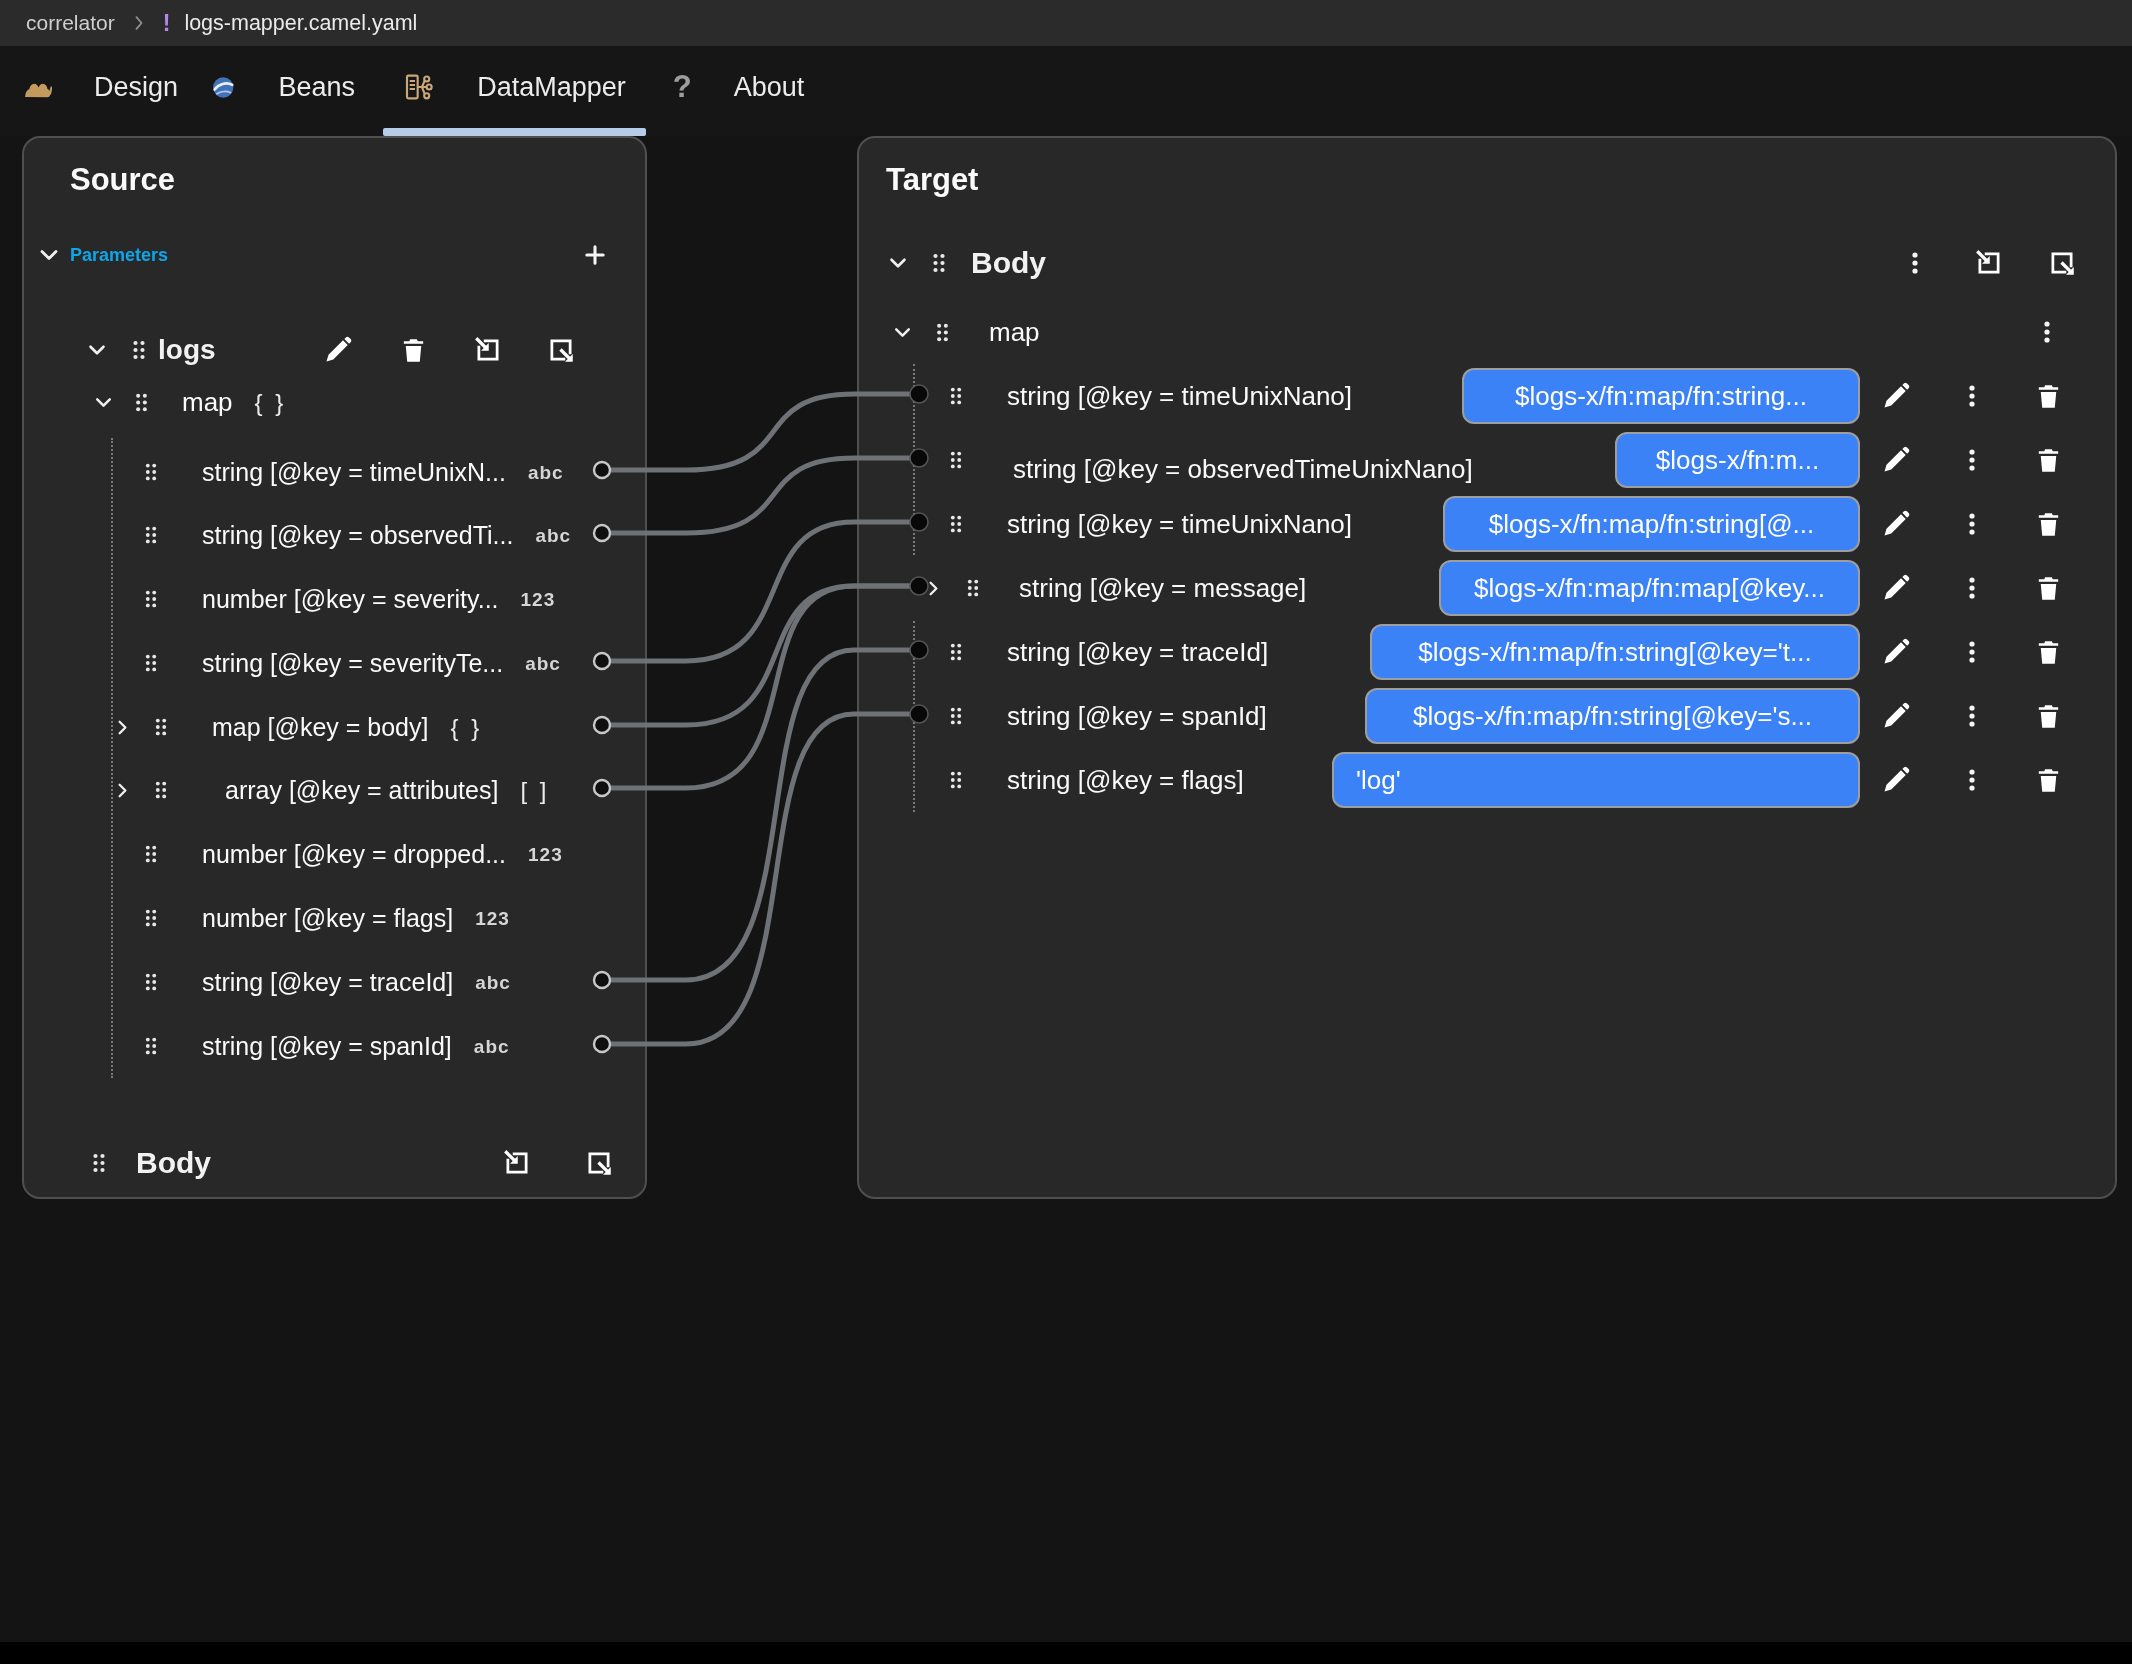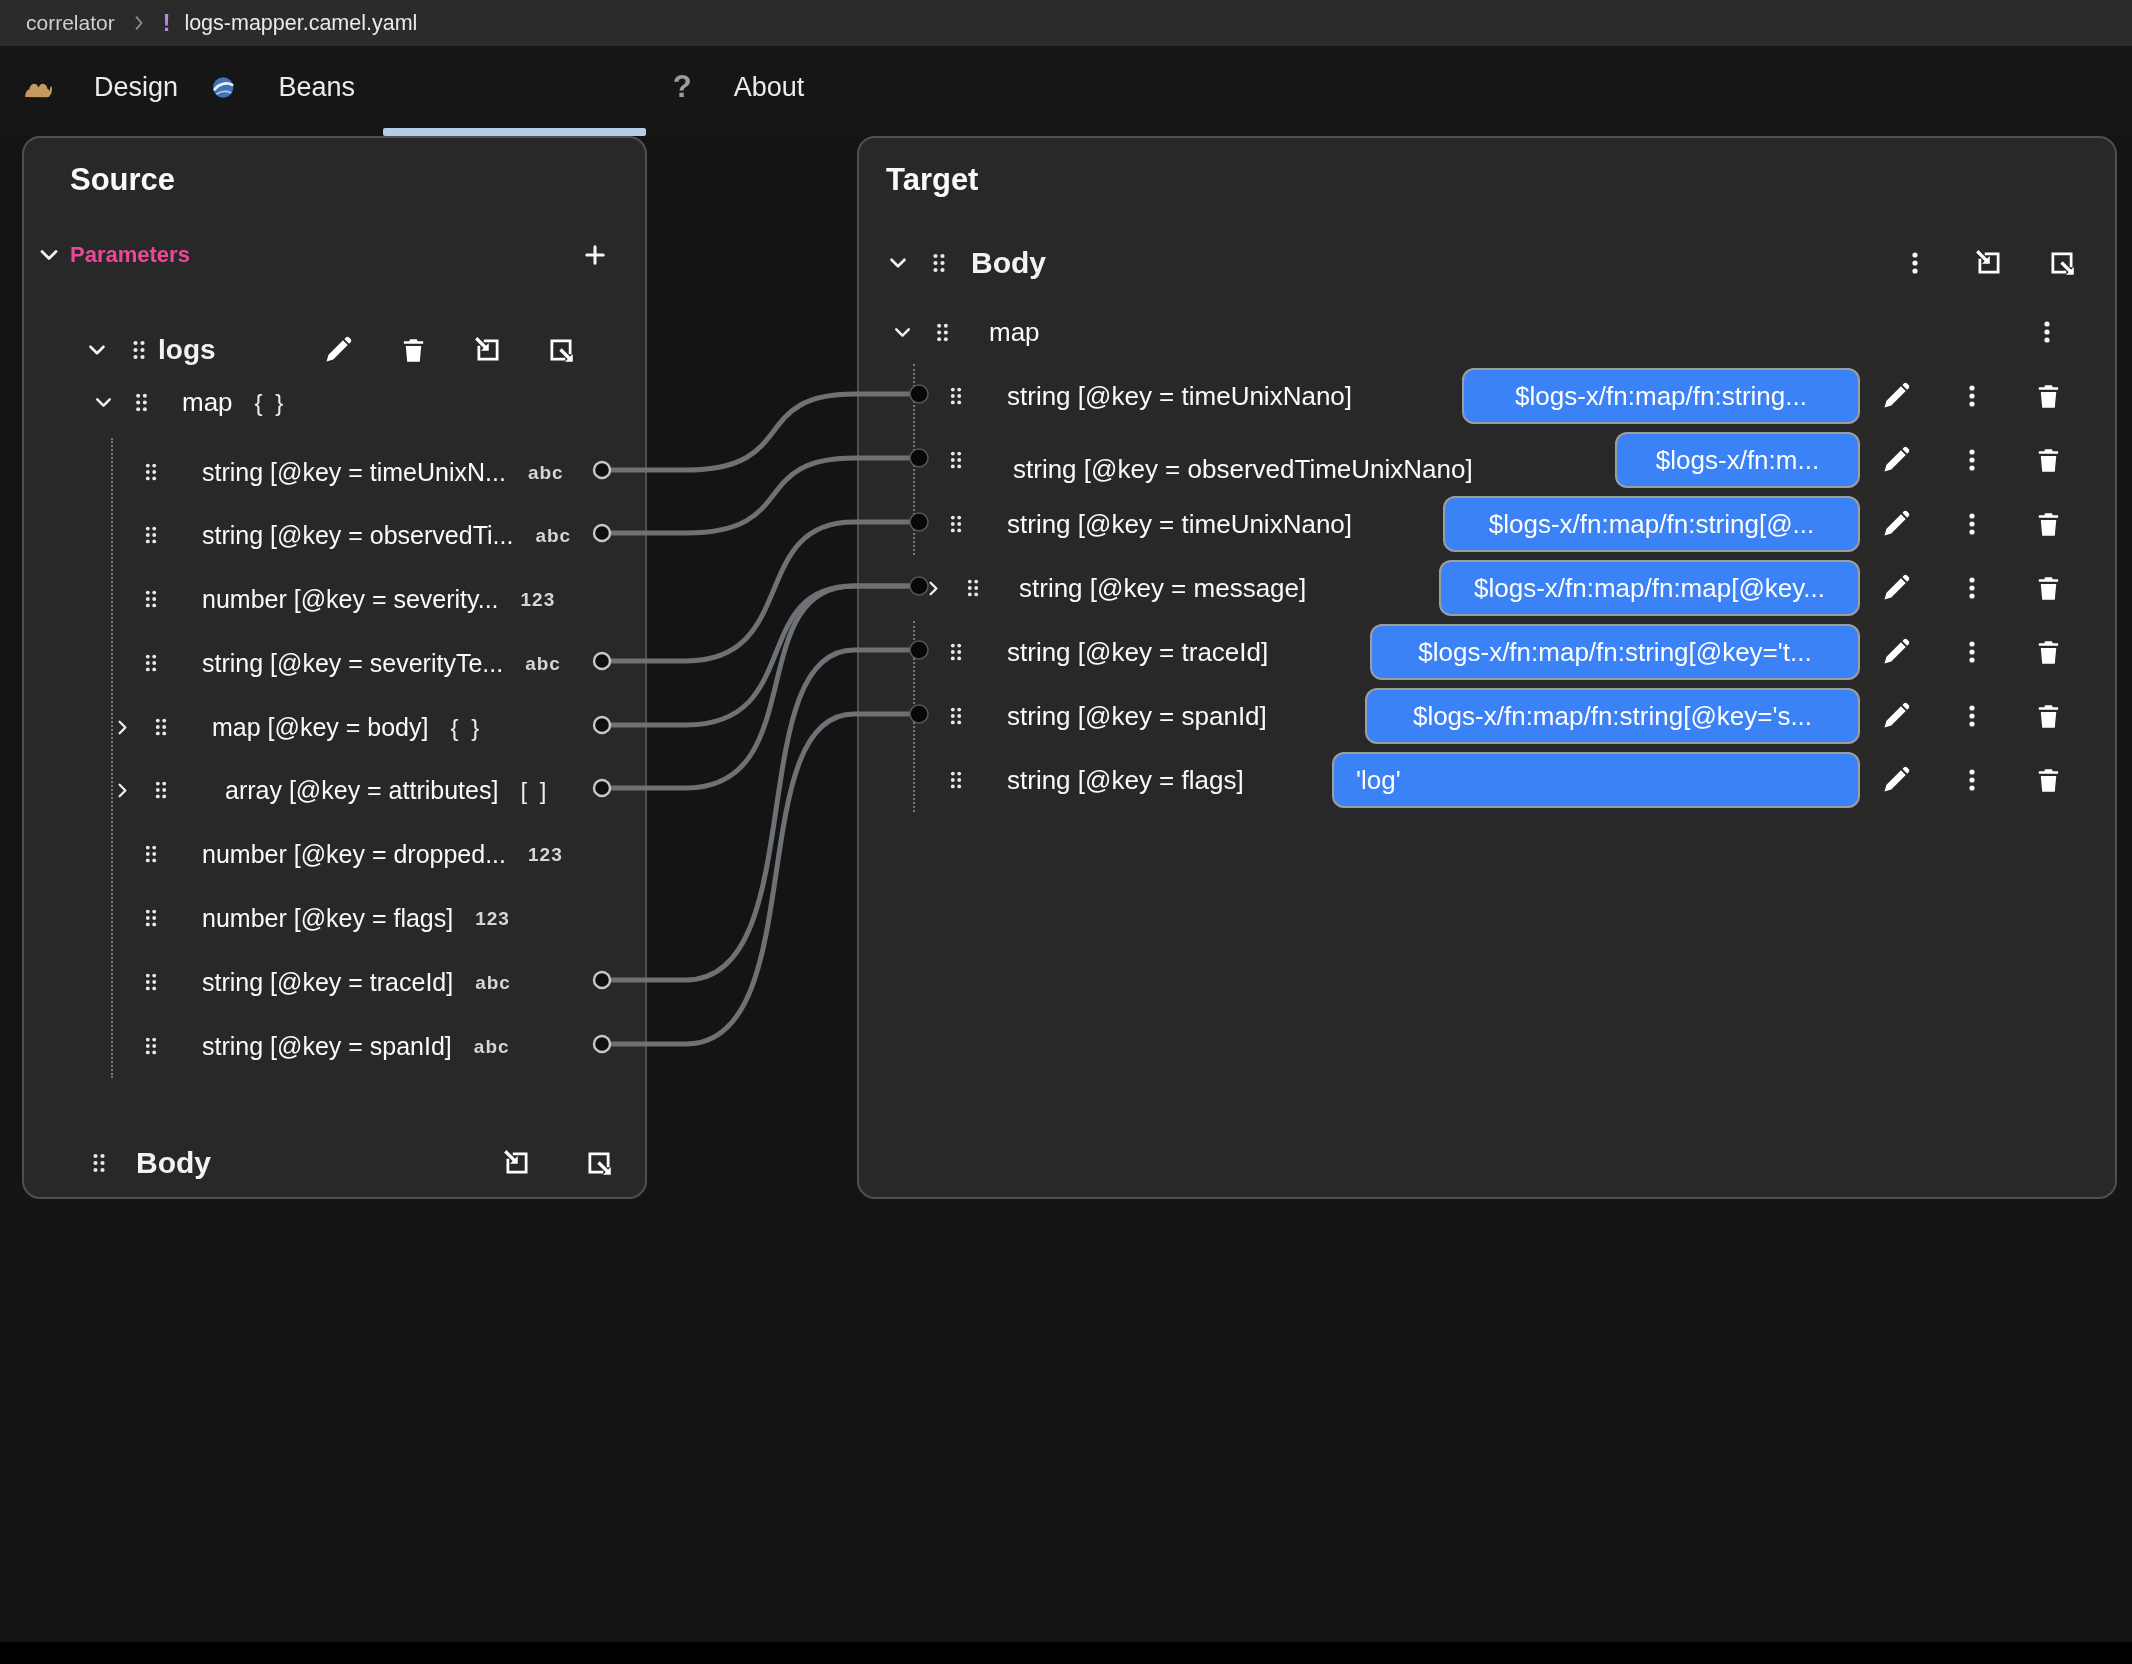--- a/index.html
+++ b/index.html
@@ -39,21 +39,21 @@
   .ibtn { width:46px; height:46px; display:flex; align-items:center; justify-content:center; }
   .ic { display:block; }
   .guide { position:absolute; width:0; border-left:2px dotted #7a7a7a; }
   .expr { position:absolute; height:56px; top:50%; transform:translateY(-50%);
     border:2px solid #9d9d9d; border-radius:12px; background:#3b82f6;
     display:flex; align-items:center; justify-content:center;
     font-size:26px; color:#fff; padding:0 22px; box-sizing:border-box; white-space:nowrap; overflow:hidden; }
   .expr.left { justify-content:flex-start; }
   .overlay { position:absolute; left:0; top:0; pointer-events:none; z-index:50; }
   .bottom-strip { position:absolute; left:0; top:1642px; width:2132px; height:22px; background:#000; }
-  .params-head { font-size:22px; font-weight:bold; color:#ec4899; }
+  .params-head { font-size:18px; font-weight:bold; color:#0ea5e9; }
 </style>
 </head>
 <body>
 
 <div class="screen">
 
   <svg width="0" height="0" style="position:absolute">
     <defs>
       <symbol id="i-drag" viewBox="0 0 24 24">
         <g fill="#e8e8e8">
@@ -137,20 +137,26 @@
       <svg class="ic" width="30" height="30">
           <use href="#i-camel"></use>
         </svg>
       <span class="tab-label">Design</span>
     </div>
     <div class="tab" style="left:210px; width:145px;">
       <svg class="ic" width="29" height="29">
           <use href="#i-bean"></use>
         </svg>
       <span class="tab-label">Beans</span>
+    </div>
+    <div class="tab" style="left:383px; width:263px;">
+      <svg class="ic" width="32" height="32">
+          <use href="#i-dm"></use>
+        </svg>
+      <span class="tab-label">DataMapper</span>
     </div>
     <div class="tab" style="left:666px; width:145px;">
       <span class="q-glyph">?</span>
       <span class="tab-label">About</span>
     </div>
     <div class="tab-underline"></div>
   </div>
 
   <div class="panel src">
     <div class="panel-title" style="left:46px; top:24px;">Source</div>

